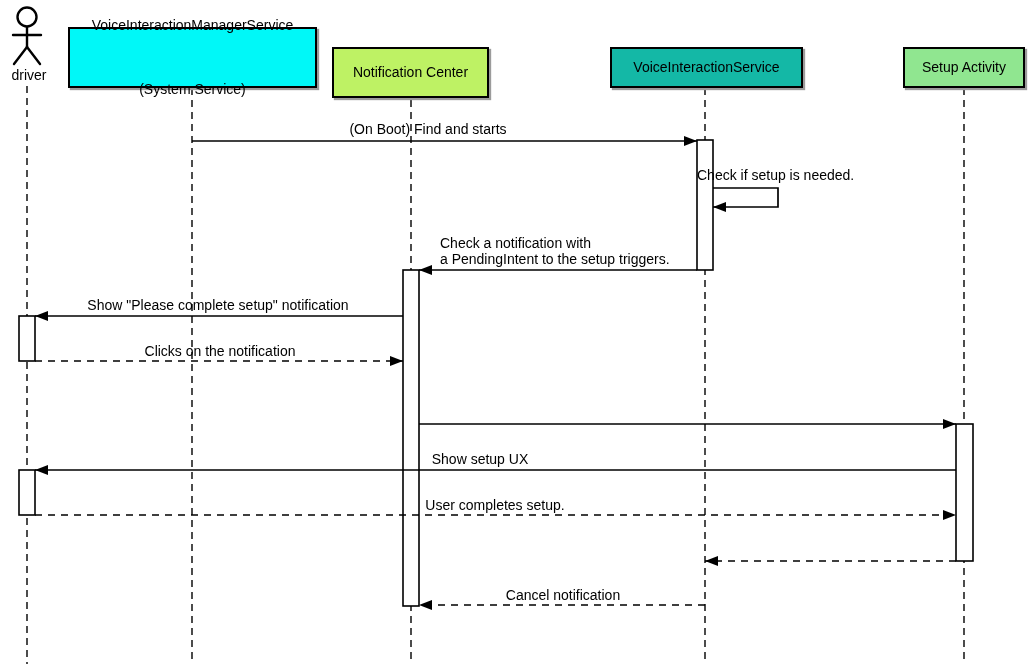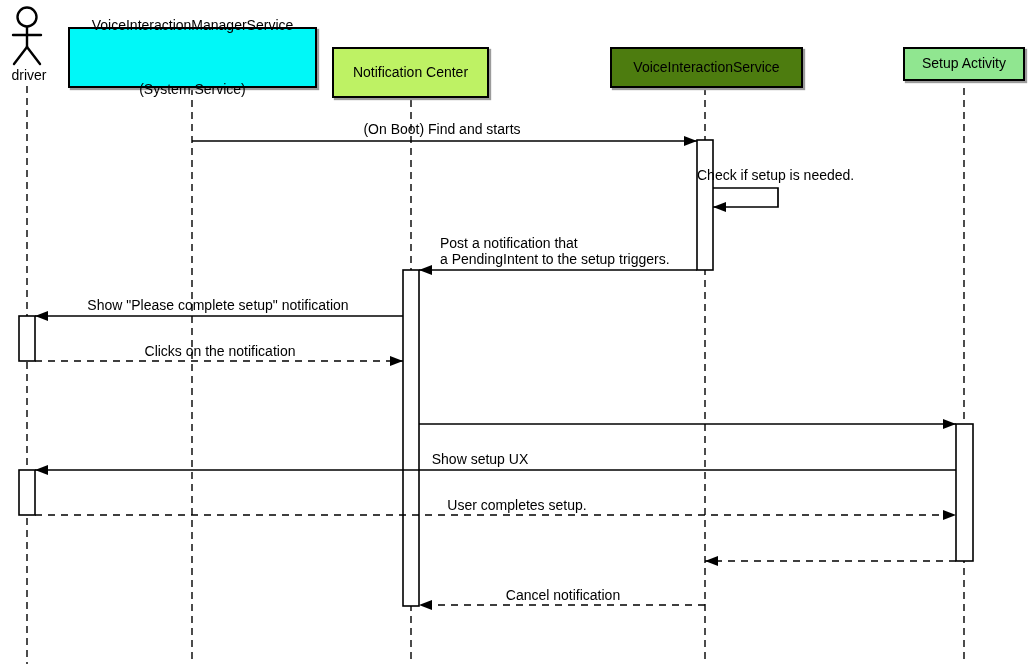--- a/index.html
+++ b/index.html
@@ -90,42 +90,42 @@
 
   <div class="pbox" style="left: 68px; top: 27px; width: 249px; height: 61px; background-color: rgb(0, 248, 248);">
     <div>VoiceInteractionManagerService</div>
     <div>(System Service)</div>
   </div>
 
   <div class="pbox" style="left: 332px; top: 47px; width: 157px; height: 51px; background-color: #bef264;">
     <div>Notification Center</div>
   </div>
 
-  <div class="pbox" style="left: 610px; top: 47px; width: 193px; height: 41px; background-color: #4d7c0f;">
+  <div class="pbox" style="left: 610px; top: 47px; width: 193px; height: 41px; background-color: #14b8a6;">
     <div>VoiceInteractionService</div>
   </div>
 
-  <div class="pbox" style="left: 903px; top: 47px; width: 122px; height: 34px; background-color: rgb(144, 230, 144);">
+  <div class="pbox" style="left: 903px; top: 47px; width: 122px; height: 41px; background-color: rgb(144, 230, 144);">
     <div>Setup Activity</div>
   </div>
 
-  <div class="msg center" style="left:442px;top:122px">(On Boot) Find and starts</div>
+  <div class="msg center" style="left:428px;top:122px">(On Boot) Find and starts</div>
 
   <div class="msg" style="left:697px;top:168px">Check if setup is needed.</div>
 
   <div class="msg" style="left:440px;top:236px">
-    <div>Post a notification that</div>
+    <div>Check a notification with</div>
     <div>a PendingIntent to the setup triggers.</div>
   </div>
 
   <div class="msg center" style="left:218px;top:298px">Show "Please complete setup" notification</div>
 
   <div class="msg center" style="left:220px;top:344px">Clicks on the notification</div>
 
 
   <div class="msg center" style="left:480px;top:452px">Show setup UX</div>
 
-  <div class="msg center" style="left:517px;top:498px">User completes setup.</div>
+  <div class="msg center" style="left:495px;top:498px">User completes setup.</div>
 
 
   <div class="msg center" style="left:563px;top:588px">Cancel notification</div>
 
 </div>
 
 </body></html>

